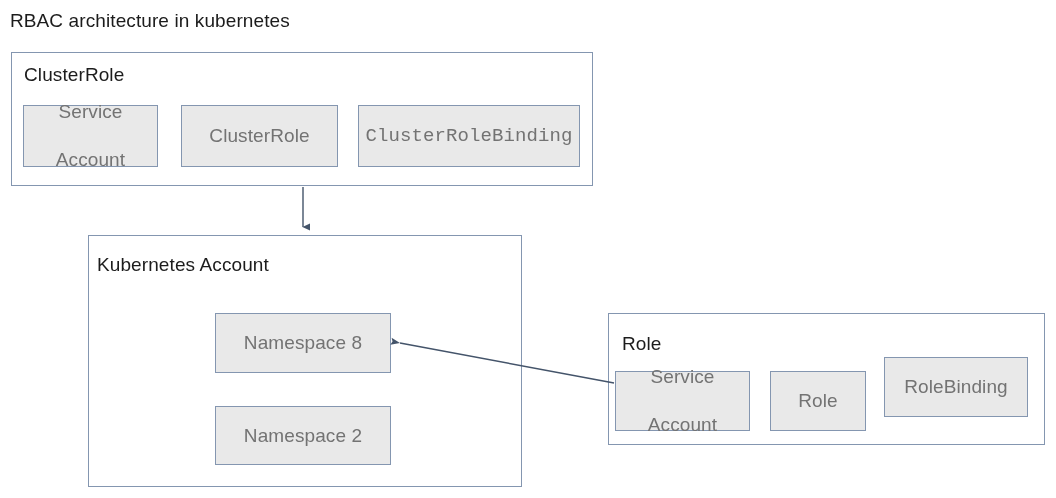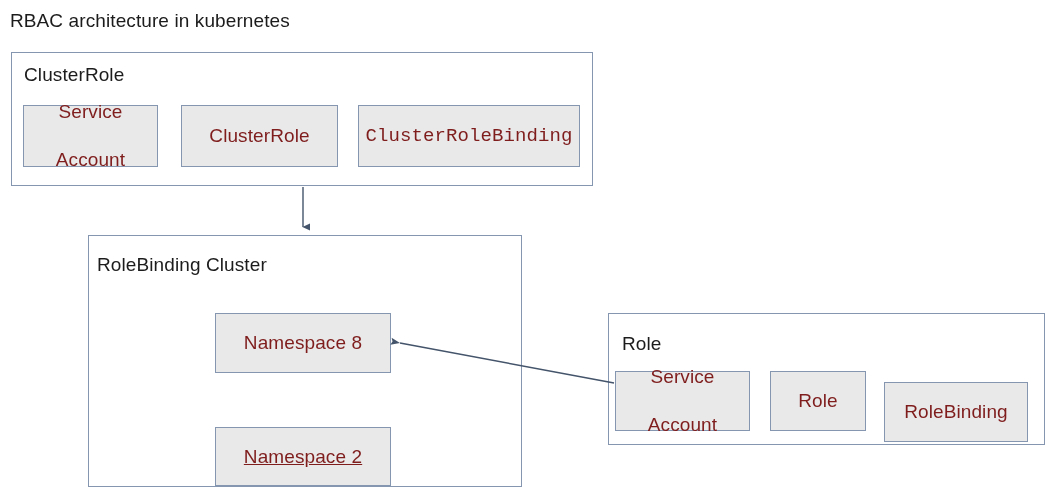--- a/index.html
+++ b/index.html
@@ -48,21 +48,21 @@
     position: absolute;
     background: #e9e9e9;
     border: 1px solid #8496b0;
     box-sizing: border-box;
     display: flex;
     align-items: center;
     justify-content: center;
     text-align: center;
     font-size: 19px;
     line-height: 24px;
-    color: #7f1d1d;
+    color: #737373;
     letter-spacing: 0.1px;
   }
   .node-box span {
     display: block;
     padding: 0 4px;
   }
   svg.arrow-layer {
     position: absolute;
     left: 0;
     top: 0;
@@ -93,46 +93,46 @@
   <div class="node-box" style="left:181px; top:105px; width:157px; height:62px;">
     <span>ClusterRole</span>
   </div>
 
   <div class="node-box" style="left:358px; top:105px; width:222px; height:62px;font-family:Liberation Mono, monospace;">
     <span>ClusterRoleBinding</span>
   </div>
 
   <div class="container-box" style="left:88px; top:235px; width:434px; height:252px;"></div>
 
-  <div class="container-label" style="left:97px; top:254px;">RoleBinding Cluster</div>
+  <div class="container-label" style="left:97px; top:254px;">Kubernetes Account</div>
 
   <div class="node-box" style="left:215px; top:313px; width:176px; height:60px;">
     <span>Namespace 8</span>
   </div>
 
-  <div class="node-box" style="left:215px; top:427px; width:176px; height:59px;text-decoration:underline;">
+  <div class="node-box" style="left:215px; top:406px; width:176px; height:59px;">
     <span>Namespace 2</span>
   </div>
 
   <div class="container-box" style="left:608px; top:313px; width:437px; height:132px;"></div>
 
   <div class="container-label" style="left:622px; top:333px;">Role</div>
 
   <div class="node-box" style="left:615px; top:371px; width:135px; height:60px;">
     <span>
       <span>Service</span><br>
       <span>Account</span>
     </span>
   </div>
 
   <div class="node-box" style="left:770px; top:371px; width:96px; height:60px;">
     <span>Role</span>
   </div>
 
-  <div class="node-box" style="left:884px; top:382px; width:144px; height:60px;">
+  <div class="node-box" style="left:884px; top:357px; width:144px; height:60px;">
     <span>RoleBinding</span>
   </div>
 
   <svg class="arrow-layer" viewBox="0 0 1056 498">
     <defs>
       <marker id="arrowhead-down" markerWidth="9" markerHeight="9" refX="4.2" refY="7.6" orient="auto" markerUnits="userSpaceOnUse">
         <path d="M0.6,0.6 L4.2,8.2 L7.8,0.6 Z" fill="#44546a"></path>
       </marker>
       <marker id="arrowhead-left" markerWidth="11" markerHeight="9" refX="0.8" refY="4.2" orient="auto" markerUnits="userSpaceOnUse">
         <path d="M0.8,4.2 L10,0.7 L8.4,4.2 L10,7.7 Z" fill="#44546a"></path>

